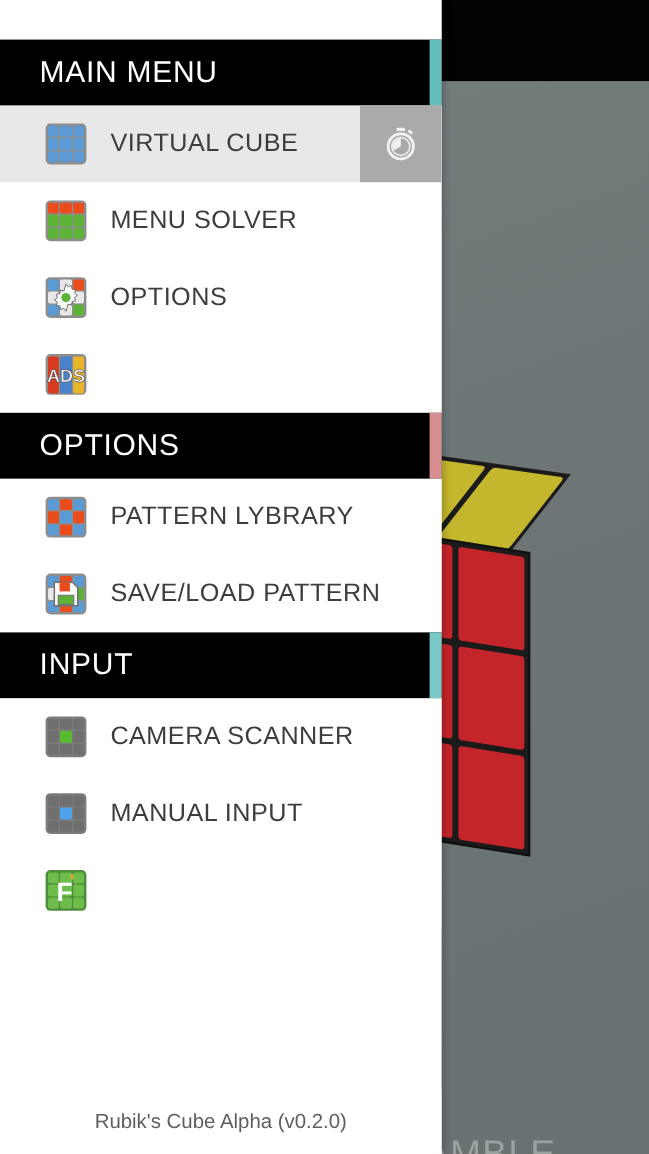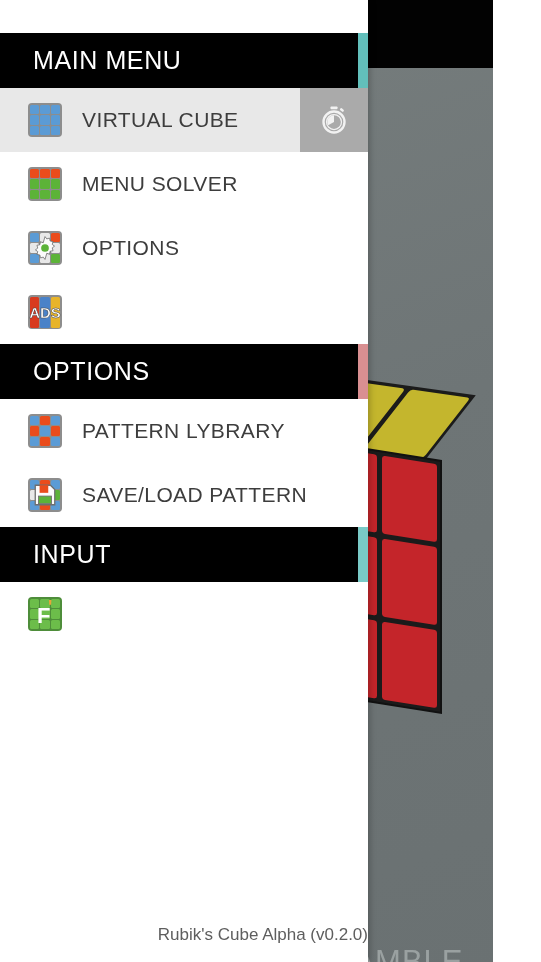--- a/index.html
+++ b/index.html
@@ -4,21 +4,21 @@
 <style>
   * { box-sizing: border-box; margin: 0; padding: 0; }
   html, body {
     width: 541px; height: 962px;
     font-family: "Liberation Sans", sans-serif;
     overflow: hidden;
     background: #ffffff;
   }
   #app {
     position: relative;
-    width: 493px; height: 962px;
+    width: 541px; height: 962px;
     overflow: hidden;
     background: #ffffff;
     text-decoration: underline;
   }
 
   
   .scene {
     position: absolute;
     left: 0; top: 0;
     width: 541px; height: 962px;
@@ -112,21 +112,21 @@
     position: absolute;
     right: 0; top: 0;
     width: 10px; height: 100%;
   }
 
   .menu-item {
     position: relative;
     height: 64px;
     display: flex;
     align-items: center;
-    padding-left: 28px;
+    padding-left: 38px;
     background: #ffffff;
     cursor: pointer;
   }
   .menu-item.selected { background: #e8e8e8; }
   .menu-item .label {
     margin-left: 20px;
     font-size: 21px;
     color: #3d3d3d;
     letter-spacing: 0.4px;
     font-weight: 400;
@@ -163,21 +163,21 @@
     display: flex; align-items: center; justify-content: center;
   }
 
   .footer {
     position: absolute;
     left: 0; bottom: 0;
     width: 368px;
     height: 54px;
     display: flex;
     align-items: center;
-    justify-content: flex-end;
+    justify-content: center;
     background: #ffffff;
   }
   .footer .ftxt {
     font-size: 17px;
     color: #5e5e5e;
     font-weight: 400;
   }
 </style>
 </head>
 <body>
@@ -330,21 +330,49 @@
         </span>
       </span>
       <span class="label">SAVE/LOAD PATTERN</span>
     </div>
 
     <div class="section-header">
       <span class="sh-text">INPUT</span>
       <span class="accent" style="background:#79cac7"></span>
     </div>
 
-
+    <div class="menu-item">
+      <span class="ico" style="background:#7c7c7c">
+        <i class="c" style="background:#6f6f6f"></i>
+          <i class="c" style="background:#6f6f6f"></i>
+          <i class="c" style="background:#6f6f6f"></i>
+        <i class="c" style="background:#6f6f6f"></i>
+          <i class="c" style="background:#57bb2e"></i>
+          <i class="c" style="background:#6f6f6f"></i>
+        <i class="c" style="background:#6f6f6f"></i>
+          <i class="c" style="background:#6f6f6f"></i>
+          <i class="c" style="background:#6f6f6f"></i>
+      </span>
+      <span class="label">CAMERA SCANNER</span>
+    </div>
+
+    <div class="menu-item">
+      <span class="ico" style="background:#7c7c7c">
+        <i class="c" style="background:#6f6f6f"></i>
+          <i class="c" style="background:#6f6f6f"></i>
+          <i class="c" style="background:#6f6f6f"></i>
+        <i class="c" style="background:#6f6f6f"></i>
+          <i class="c" style="background:#4fa3ea"></i>
+          <i class="c" style="background:#6f6f6f"></i>
+        <i class="c" style="background:#6f6f6f"></i>
+          <i class="c" style="background:#6f6f6f"></i>
+          <i class="c" style="background:#6f6f6f"></i>
+      </span>
+      <span class="label">MANUAL INPUT</span>
+    </div>
 
     <div class="menu-item">
       <span class="ico" style="background:#4e8d3a">
         <i class="c" style="background:#6cbd4a"></i>
           <i class="c" style="background:#6cbd4a"></i>
           <i class="c" style="background:#6cbd4a"></i>
         <i class="c" style="background:#6cbd4a"></i>
           <i class="c" style="background:#6cbd4a"></i>
           <i class="c" style="background:#6cbd4a"></i>
         <i class="c" style="background:#6cbd4a"></i>

